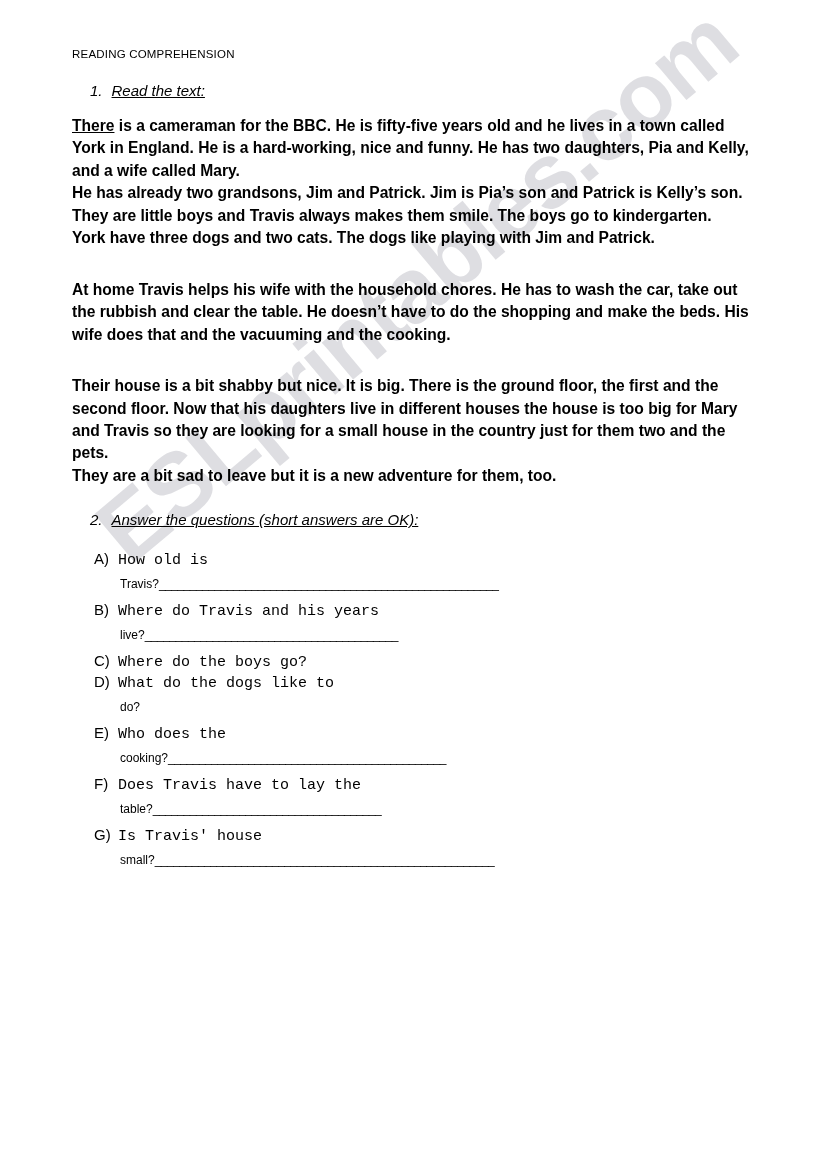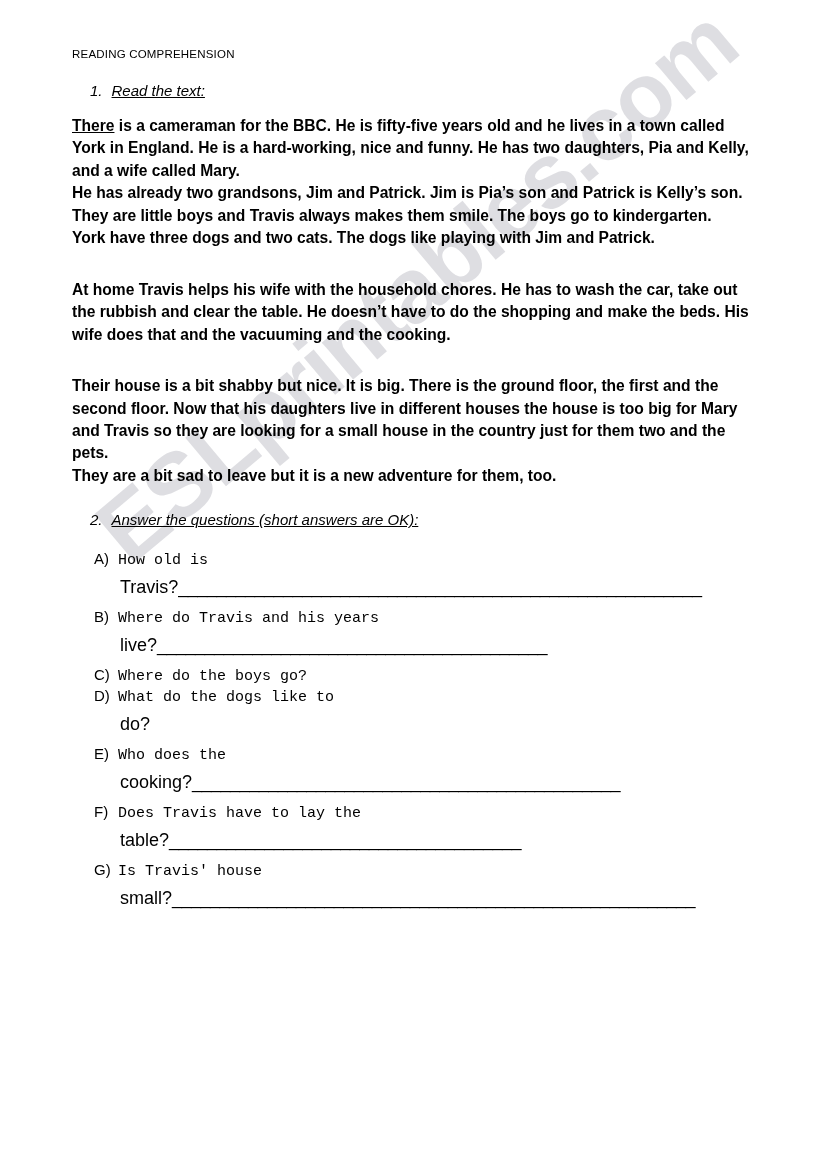--- a/index.html
+++ b/index.html
@@ -98,21 +98,21 @@
     width: 24px;
     flex: 0 0 24px;
   }
   .q-text-first {
     white-space: pre;
     font-family: Liberation Mono, monospace;
   }
   .q-second {
     display: flex;
     align-items: baseline;
-    font-size: 18px;
+    font-size: 12px;
     margin: 8px 0 10px 26px;
     white-space: pre;
     overflow: hidden;
   }
   .q-blank {
     letter-spacing: -0.5px;
   }
 </style>
 </head>
 <body>

